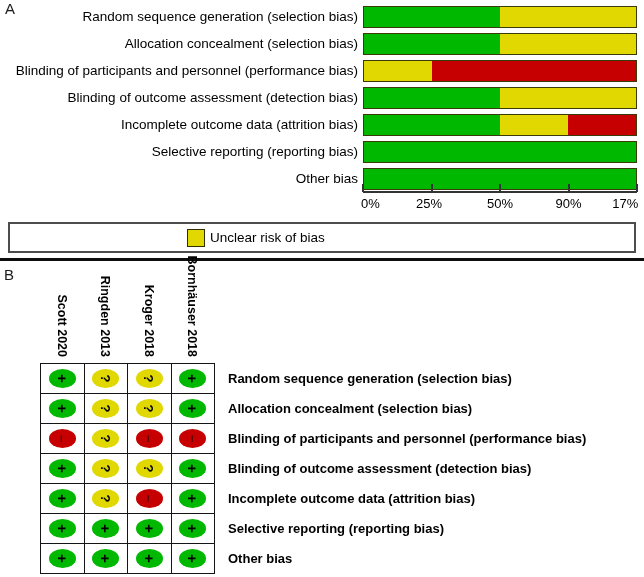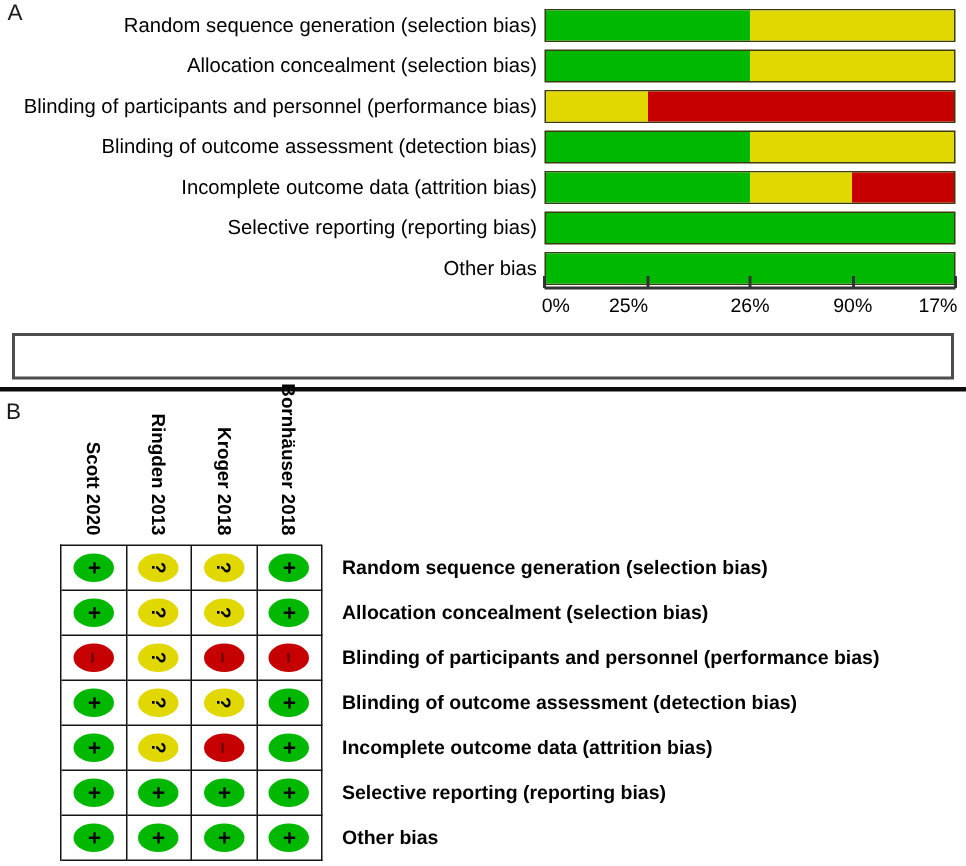--- a/index.html
+++ b/index.html
@@ -106,30 +106,34 @@
       <div class="cat-label" style="top: 168px;">Other bias</div>
       <div class="bar" style="top: 168px;">
         <div class="seg seg-low" style="width: 100%;"></div>
       </div>
     </div>
   <div class="axis-line"></div>
   <div id="axis-ticks">
       <div class="tick" style="left: 362px;"></div>
       <div class="tick-label" style="left: 363px; transform: translateX(-10%);">0%</div>
       <div class="tick" style="left: 430.5px;"></div>
-      <div class="tick-label" style="left: 419px; transform: translateX(-50%); text-align: center;">25%</div>
+      <div class="tick-label" style="left: 429px; transform: translateX(-50%); text-align: center;">25%</div>
       <div class="tick" style="left: 499px;"></div>
-      <div class="tick-label" style="left: 500px; transform: translateX(-50%);">26%</div>
+      <div class="tick-label" style="left: 500px; transform: translateX(-50%);">50%</div>
       <div class="tick" style="left: 567.5px;"></div>
       <div class="tick-label" style="left: 568.5px; transform: translateX(-50%);">90%</div>
       <div class="tick" style="left: 636px;"></div>
       <div class="tick-label" style="left: 637px; transform: translateX(-95%);">17%</div>
     </div>
 
   <div class="legend-box" id="legend">
+      <div class="legend-item" style="left: 177px;">
+        <div class="legend-swatch" style="background: rgb(224, 216, 0);"></div>
+        <div class="legend-label">Unclear risk of bias</div>
+      </div>
     </div>
 
   <div class="divider"></div>
 
   <div class="panel-letter" style="left:4px; top:266px;">B</div>
 
   <div id="study-names">
       <div class="study-name" style="left: 69.75px;">Scott 2020</div>
       <div class="study-name" style="left: 113.25px;">Ringden 2013</div>
       <div class="study-name" style="left: 156.75px;">Kroger 2018</div>

